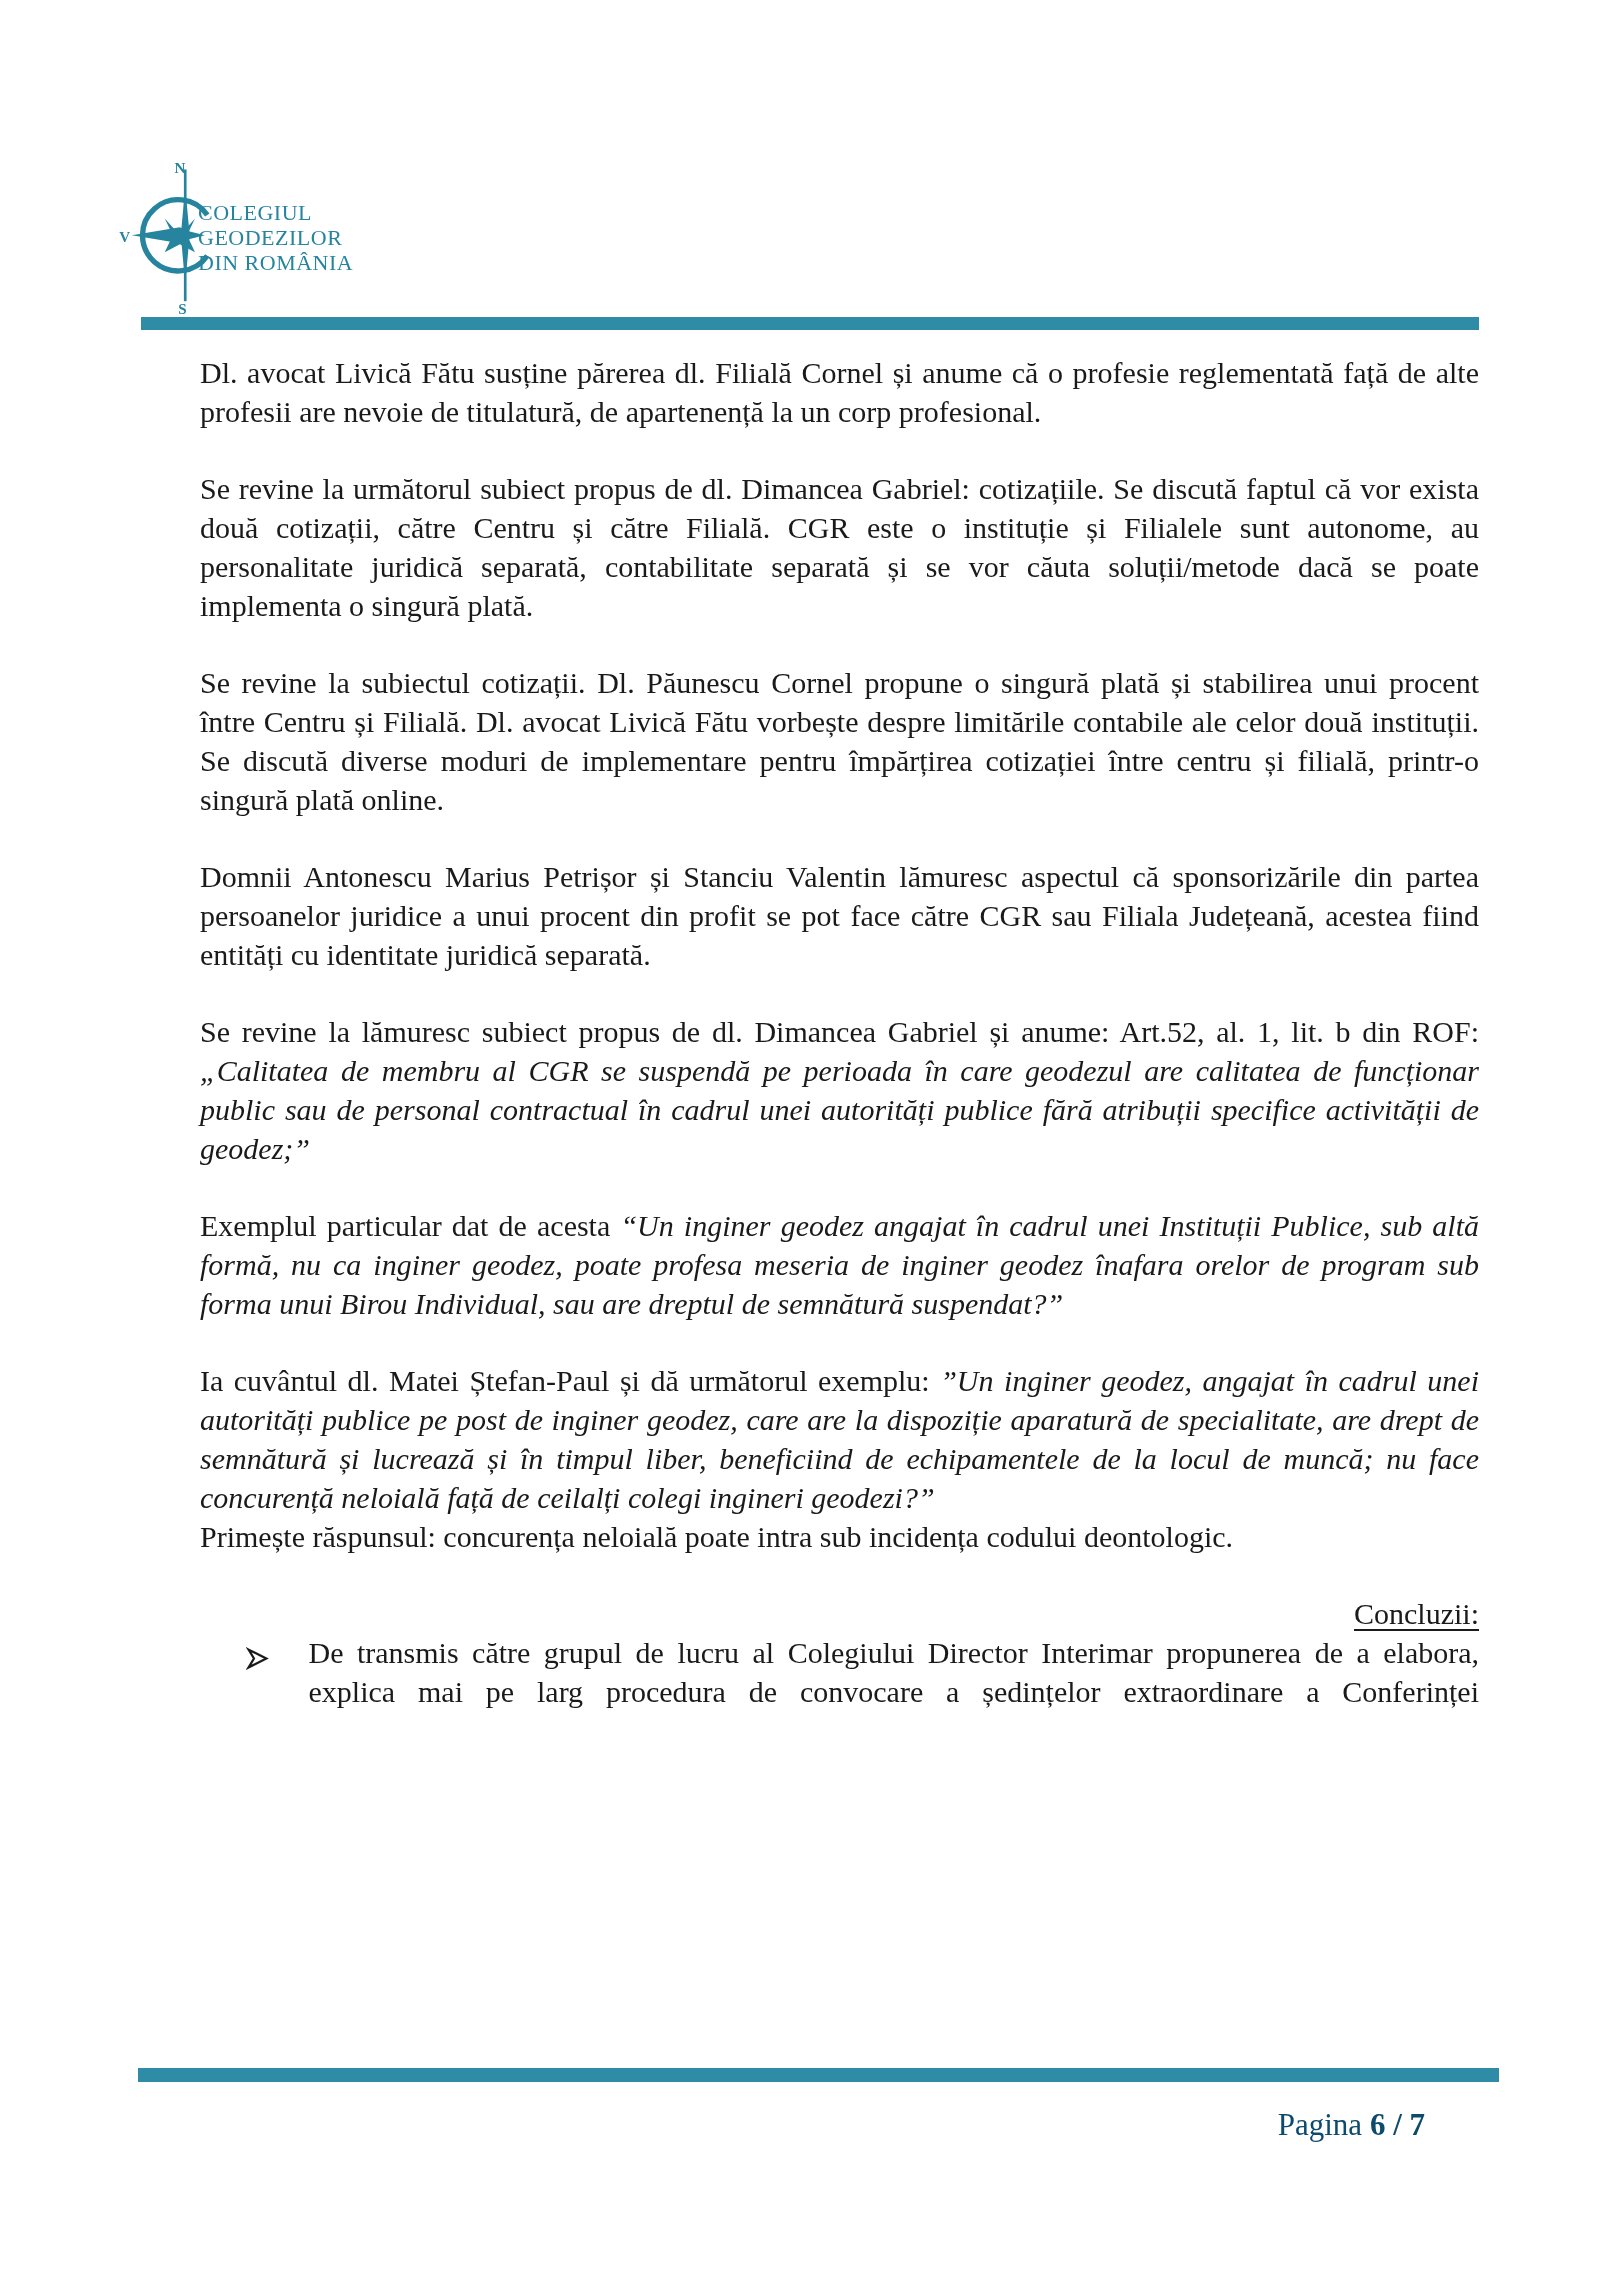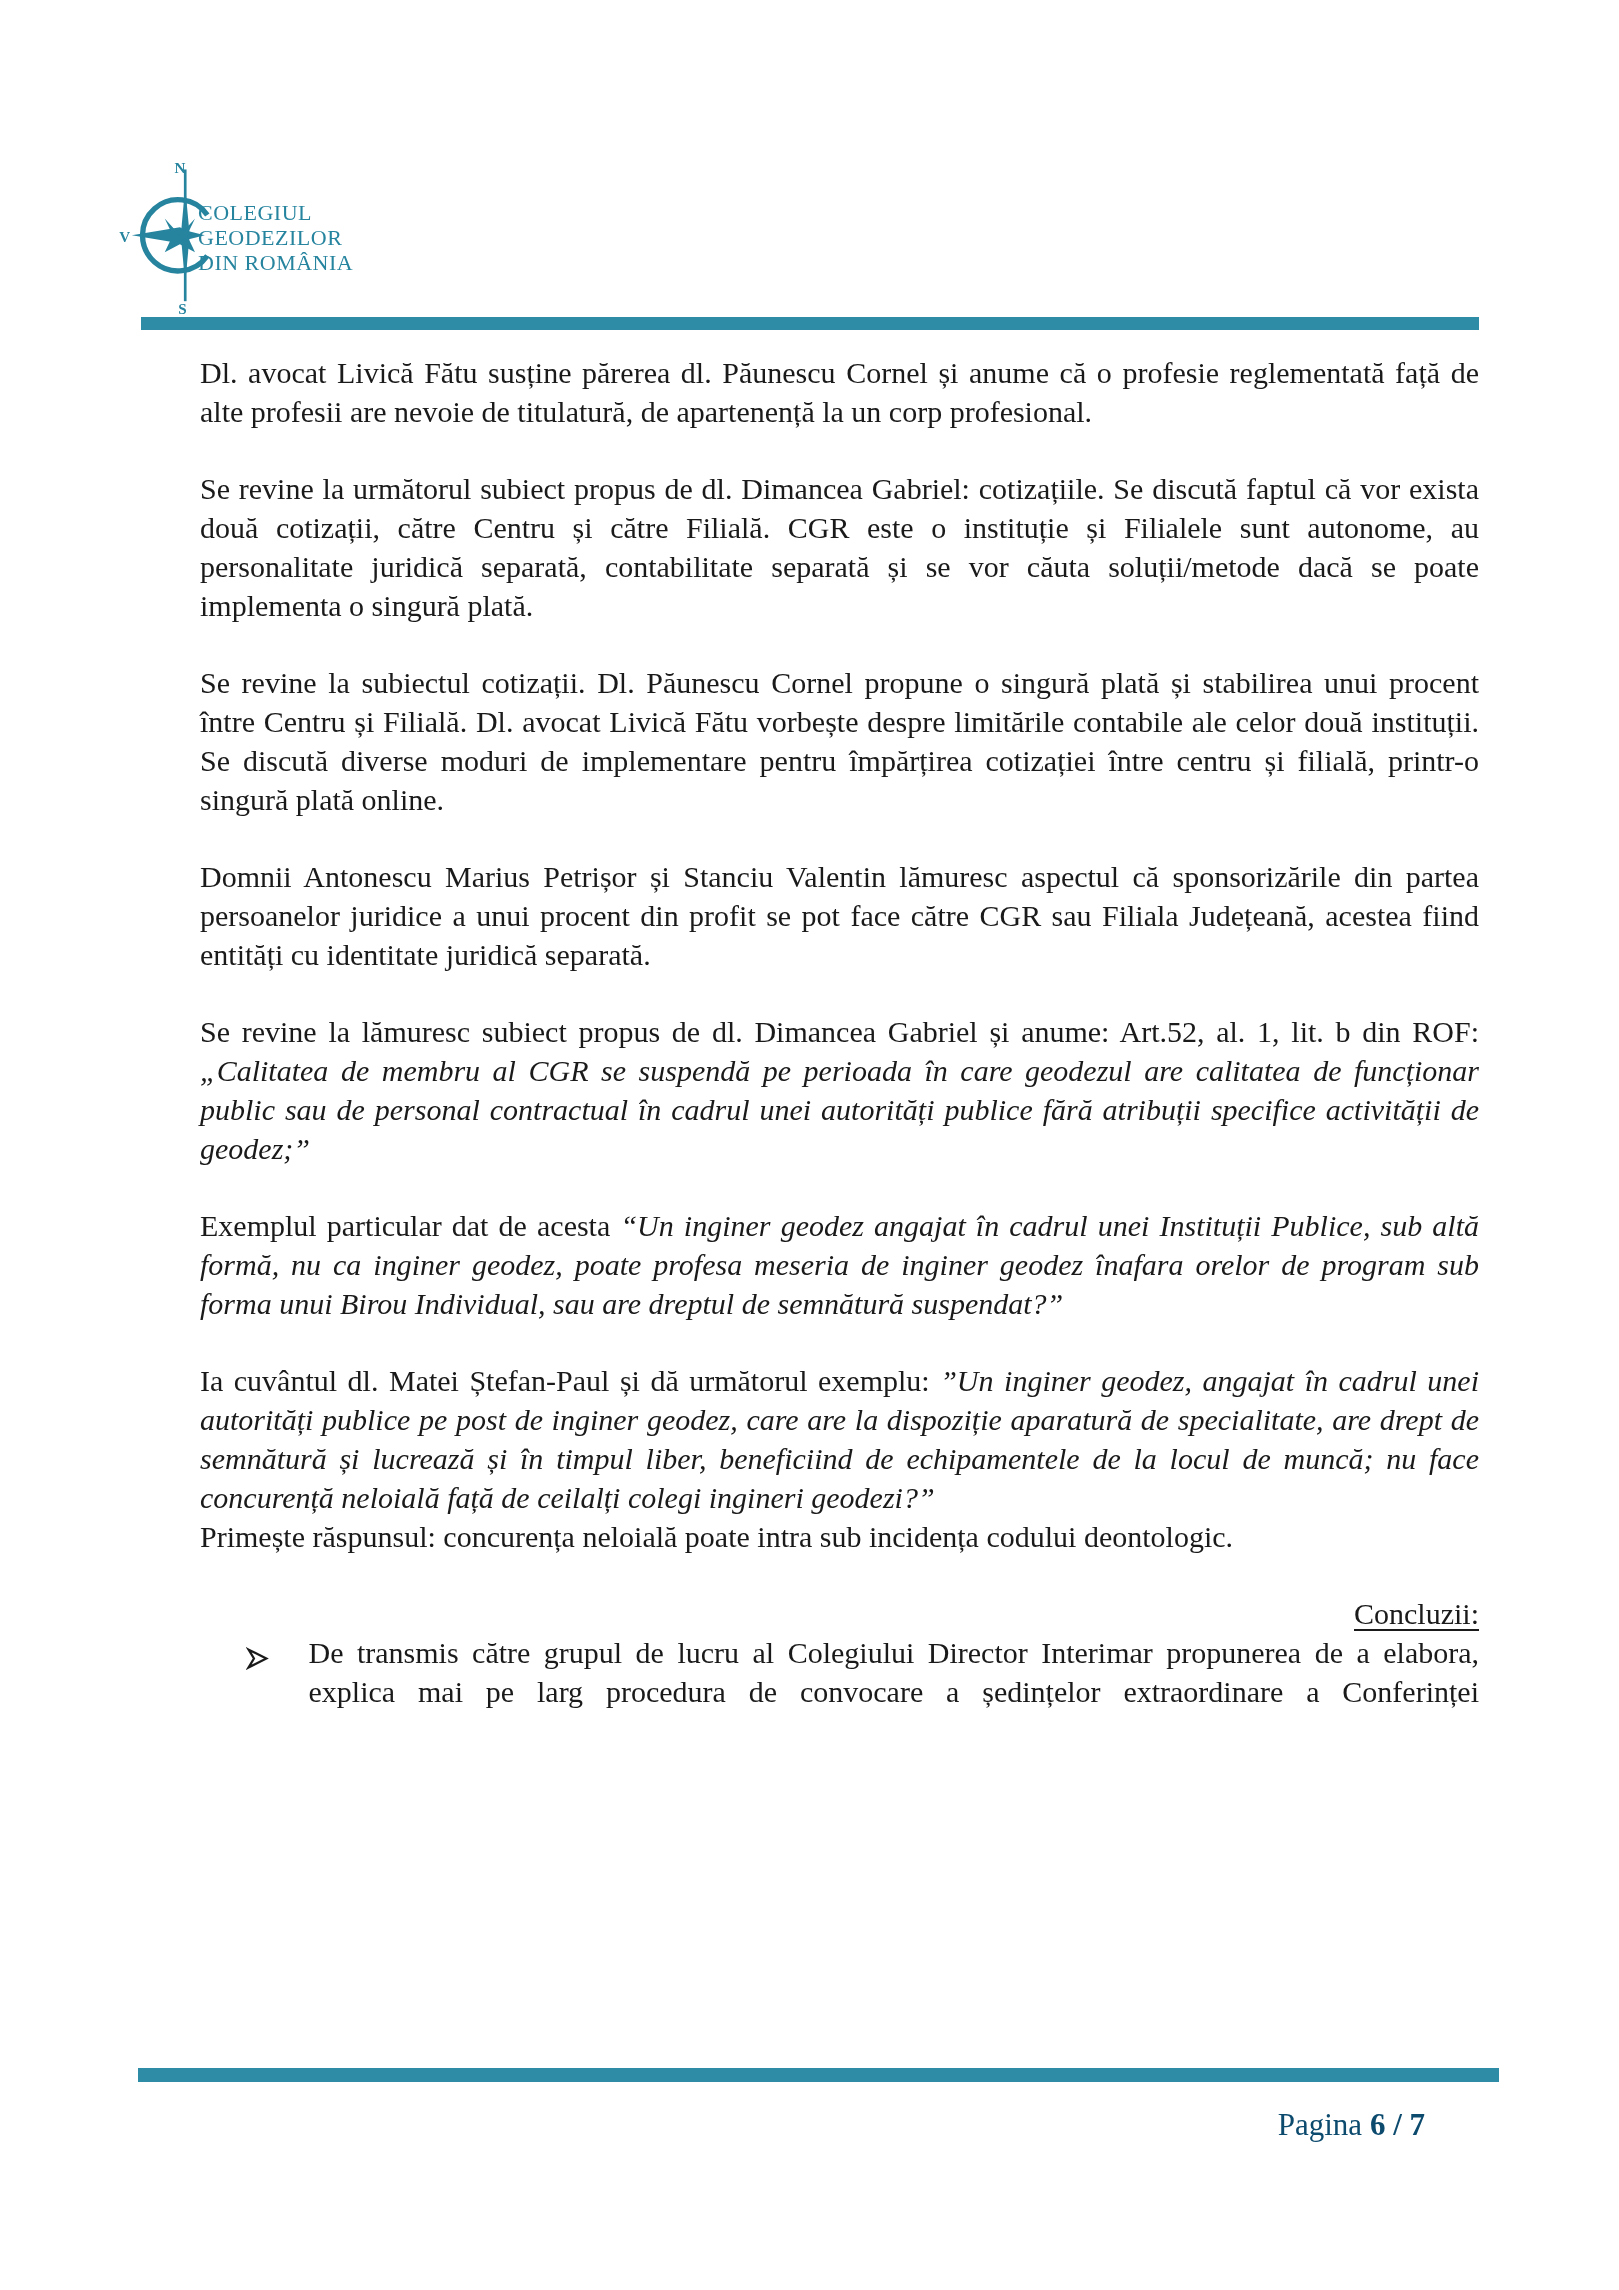--- a/index.html
+++ b/index.html
@@ -86,21 +86,21 @@
   <div class="logo-text">
     <div>COLEGIUL</div>
     <div>GEODEZILOR</div>
     <div>DIN ROMÂNIA</div>
   </div>
 </div>
 
 <div class="rule rule-top"></div>
 
 <div class="content" id="body-content">
-    <p class="para"><span class="">Dl. avocat Livică Fătu susține părerea dl.  Păunescu Cornel și anume că o profesie reglementată față de alte profesii are nevoie de titulatură, de apartenență la un corp profesional.</span></p>
+    <p class="para"><span class="">Dl. avocat Livică Fătu susține părerea dl.  Filială Cornel și anume că o profesie reglementată față de alte profesii are nevoie de titulatură, de apartenență la un corp profesional.</span></p>
     <p class="para"><span class="">Se revine la următorul subiect propus de dl. Dimancea Gabriel: cotizațiile. Se discută faptul că vor exista două cotizații, către Centru și către Filială. CGR este o instituție și Filialele sunt autonome, au personalitate juridică separată, contabilitate separată și se vor căuta soluții/metode dacă se poate implementa o singură plată.</span></p>
     <p class="para"><span class="">Se revine la subiectul cotizații. Dl. Păunescu Cornel propune o singură plată și stabilirea unui procent între Centru și Filială. Dl. avocat Livică Fătu vorbește despre limitările contabile ale celor două instituții. Se discută diverse moduri de implementare pentru împărțirea cotizației între centru și filială, printr-o singură plată online.</span></p>
     <p class="para"><span class="">Domnii Antonescu Marius Petrișor și Stanciu Valentin lămuresc aspectul că sponsorizările din partea persoanelor juridice a unui procent din profit se pot face către CGR sau Filiala Județeană, acestea fiind entități cu identitate juridică separată.</span></p>
     <p class="para"><span class="">Se revine la lămuresc subiect propus de dl. Dimancea Gabriel și anume: Art.52, al. 1, lit. b din ROF: </span><span class="italic">„Calitatea de membru al CGR se suspendă pe perioada în care geodezul are calitatea de funcționar public sau de personal contractual în cadrul unei autorități publice fără atribuții specifice activității de geodez;”</span></p>
     <p class="para"><span class="">Exemplul particular dat de acesta </span><span class="italic">“Un inginer geodez angajat în cadrul unei Instituții Publice, sub altă formă, nu ca inginer geodez, poate profesa meseria de inginer geodez înafara orelor de program sub forma unui Birou Individual, sau are dreptul de semnătură suspendat?”</span></p>
     <p class="para tight"><span class="">Ia cuvântul dl. Matei Ștefan-Paul și dă următorul exemplu: </span><span class="italic">”Un inginer geodez, angajat în cadrul unei autorități publice pe post de inginer geodez, care are la dispoziție aparatură de specialitate, are drept de semnătură și lucrează și în timpul liber, beneficiind de echipamentele de la locul de muncă; nu face concurență neloială față de ceilalți colegi ingineri geodezi?”</span></p>
     <p class="para"><span class="">Primește răspunsul: concurența neloială poate intra sub incidența codului deontologic.</span></p>
     <p class="para heading"><span class="underlined">Concluzii:</span></p>
     <div class="bullet-item">
       <span class="bullet-icon"><svg width="23" height="23" viewBox="0 0 26 26" aria-hidden="true">

